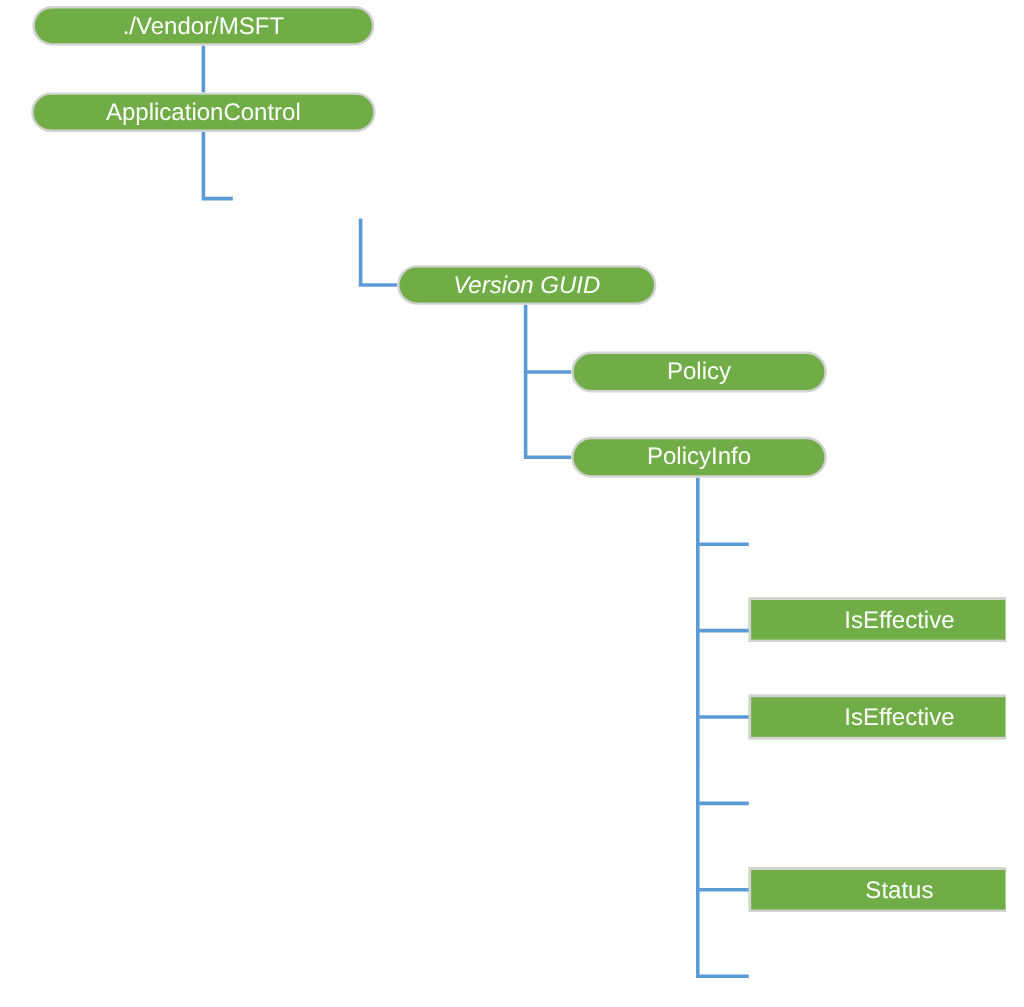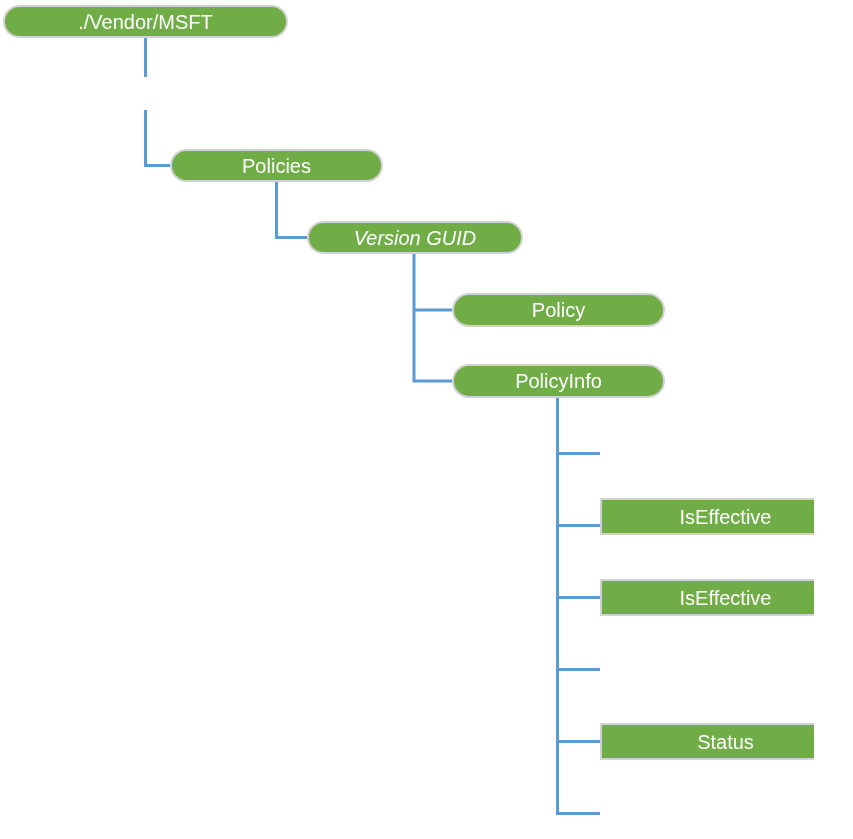--- a/index.html
+++ b/index.html
@@ -9,20 +9,21 @@
     --text:#FFFFFF;
     --bg:#FFFFFF;
   }
   html,body{margin:0;padding:0;background:var(--bg);}
   .canvas{
     position:relative;
     width:814px;height:839px;
     background:var(--bg);
     font-family:"Liberation Sans", sans-serif;
     overflow:hidden;
+    margin-left:24px;
   }
   .connectors{position:absolute;left:0;top:0;}
   .connectors path{stroke:var(--connector);stroke-width:3;fill:none;}
   .node{
     position:absolute;
     box-sizing:border-box;
     background:var(--fill);
     border:2px solid var(--border);
     color:var(--text);
     display:flex;align-items:center;justify-content:center;
@@ -62,22 +63,22 @@
     <path d="M557.5 398 L557.5 813.5 L600 813.5"></path>
     <path d="M557.5 453.5 L600 453.5"></path>
     <path d="M557.5 525.5 L600 525.5"></path>
     <path d="M557.5 597.5 L600 597.5"></path>
     <path d="M557.5 669.5 L600 669.5"></path>
     <path d="M557.5 741.5 L600 741.5"></path>
   </svg>
 
   <div id="n-vendor-msft" class="node pill">./Vendor/MSFT</div>
 
+  <div id="n-application-control" class="node pill">ApplicationControl</div>
 
-  <div id="n-policies" class="node pill">Policies</div>
 
   <div id="n-policy-guid" class="node pill italic">Version GUID</div>
 
   <div id="n-policy" class="node pill">Policy</div>
 
   <div id="n-policy-info" class="node pill">PolicyInfo</div>
 
 
   <div id="n-is-effective" class="node rect">IsEffective</div>
 

